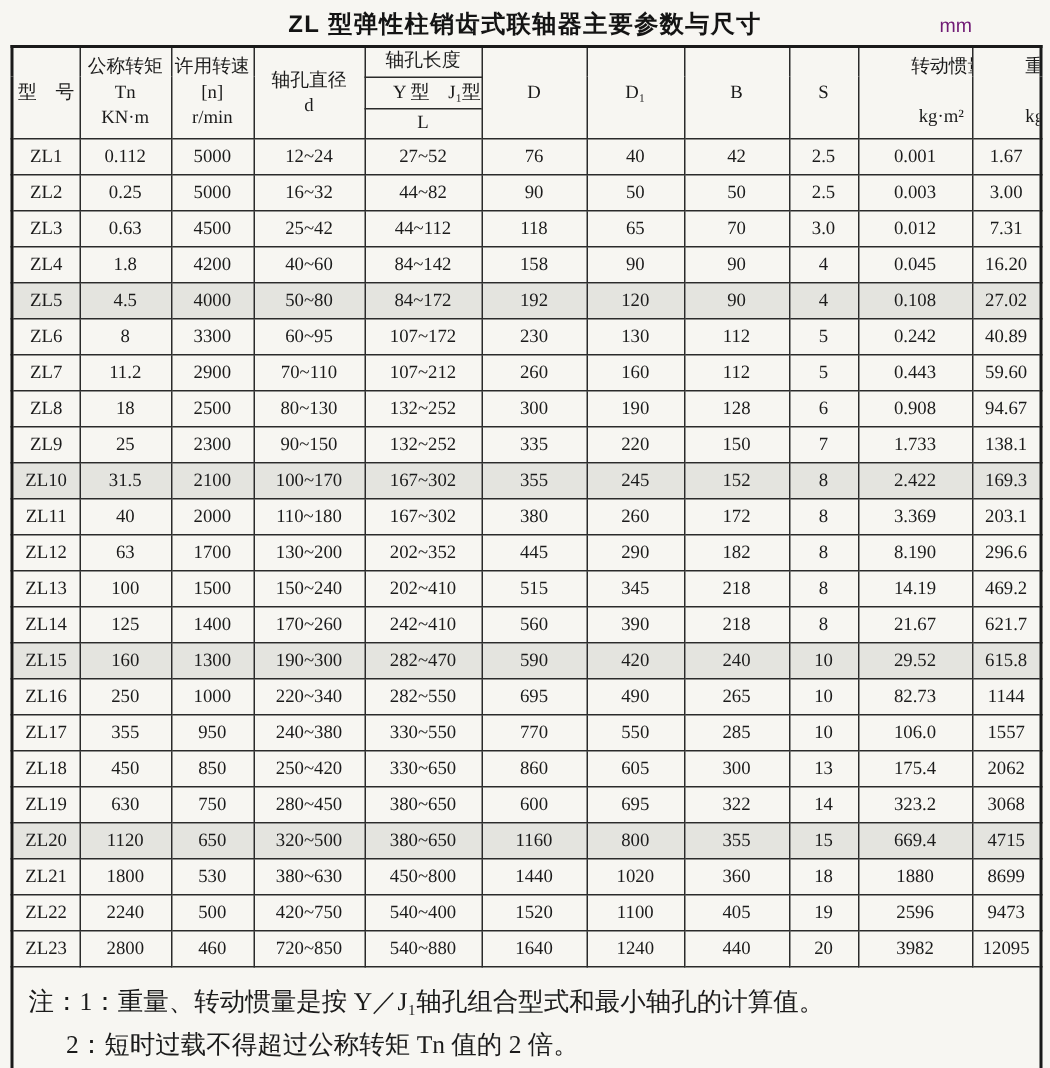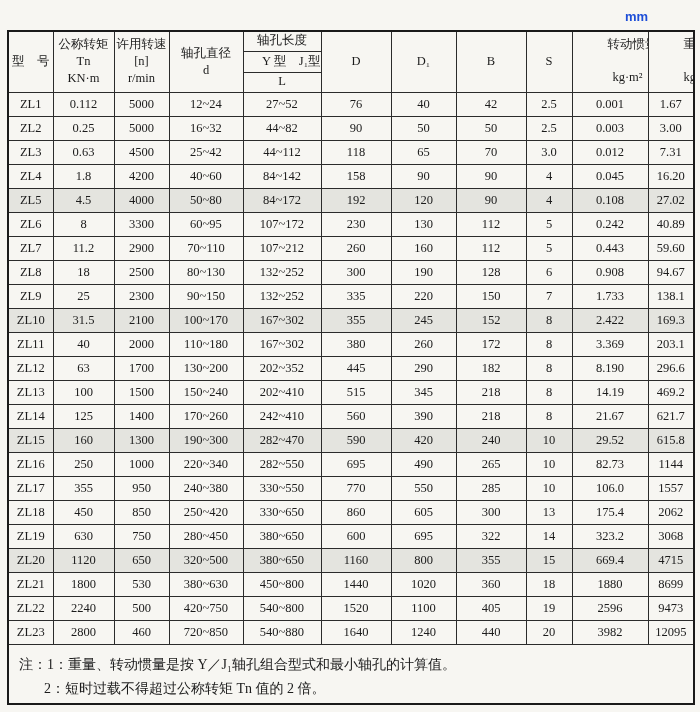--- a/index.html
+++ b/index.html
@@ -20,21 +20,21 @@
   .doc-title {
     position:absolute; left:0; right:0; top:3px;
     text-align:center;
     font-family:"Liberation Sans","DejaVu Sans",sans-serif;
     font-weight:bold; font-size:16px; color:#141414;
     letter-spacing:1px;
   }
   .unit-label {
     position:absolute; right:52px; top:6px;
     font-family:"Liberation Sans","DejaVu Sans",sans-serif;
-    font-weight:bold; font-size:13px; color:#1d4ed8;
+    font-weight:normal; font-size:13px; color:#701a75;
   }
   table.main {
     position:absolute; left:7px; top:30px;
     width:686px;
     border-collapse:collapse;
     table-layout:fixed;
     background:#f7f6f2;
   }
   table.main th, table.main td {
     border:1px solid #2b2b2b;
@@ -50,30 +50,31 @@
   thead tr.h2 th { height:21px;text-align:right; }
   thead tr.h3 th { height:20px; }
   tbody tr { height:24px; }
   tbody tr.shaded td { background:#e4e4df;text-align:center; }
   th .stack3 { display:flex; flex-direction:column; justify-content:center; height:100%; line-height:1.35; }
   th .stack-ends { display:flex; flex-direction:column; justify-content:space-between; height:100%; padding:6px 0 7px 0; line-height:1.1;margin-left:35px; }
   tr.notes-row td {
     height:60px;
     text-align:left; vertical-align:top;
     padding:8px 6px 0 10px;
-    font-size:14px; line-height:1.75;
+    font-size:17px; line-height:1.75;
     background:#f7f6f2;
   }
   .note-line2 { padding-left:25px; }
 </style>
 </head>
 <body>
 
 <div class="page">
   <div class="title-row">
+    <div class="doc-title">ZL 型弹性柱销齿式联轴器主要参数与尺寸</div>
     <div class="unit-label">mm</div>
   </div>
 
   <table class="main">
     <colgroup>
       <col style="width:45px">
         <col style="width:61px">
         <col style="width:55px">
       <col style="width:74px">
         <col style="width:78px">
@@ -404,21 +405,21 @@
           <td>360</td>
           <td>18</td>
           <td>1880</td>
           <td>8699</td>
         </tr>
         <tr>
           <td>ZL22</td>
           <td>2240</td>
           <td>500</td>
           <td>420~750</td>
-          <td>540~800</td>
+          <td>540~400</td>
           <td>1520</td>
           <td>1100</td>
           <td>405</td>
           <td>19</td>
           <td>2596</td>
           <td>9473</td>
         </tr>
         <tr>
           <td>ZL23</td>
           <td>2800</td>

